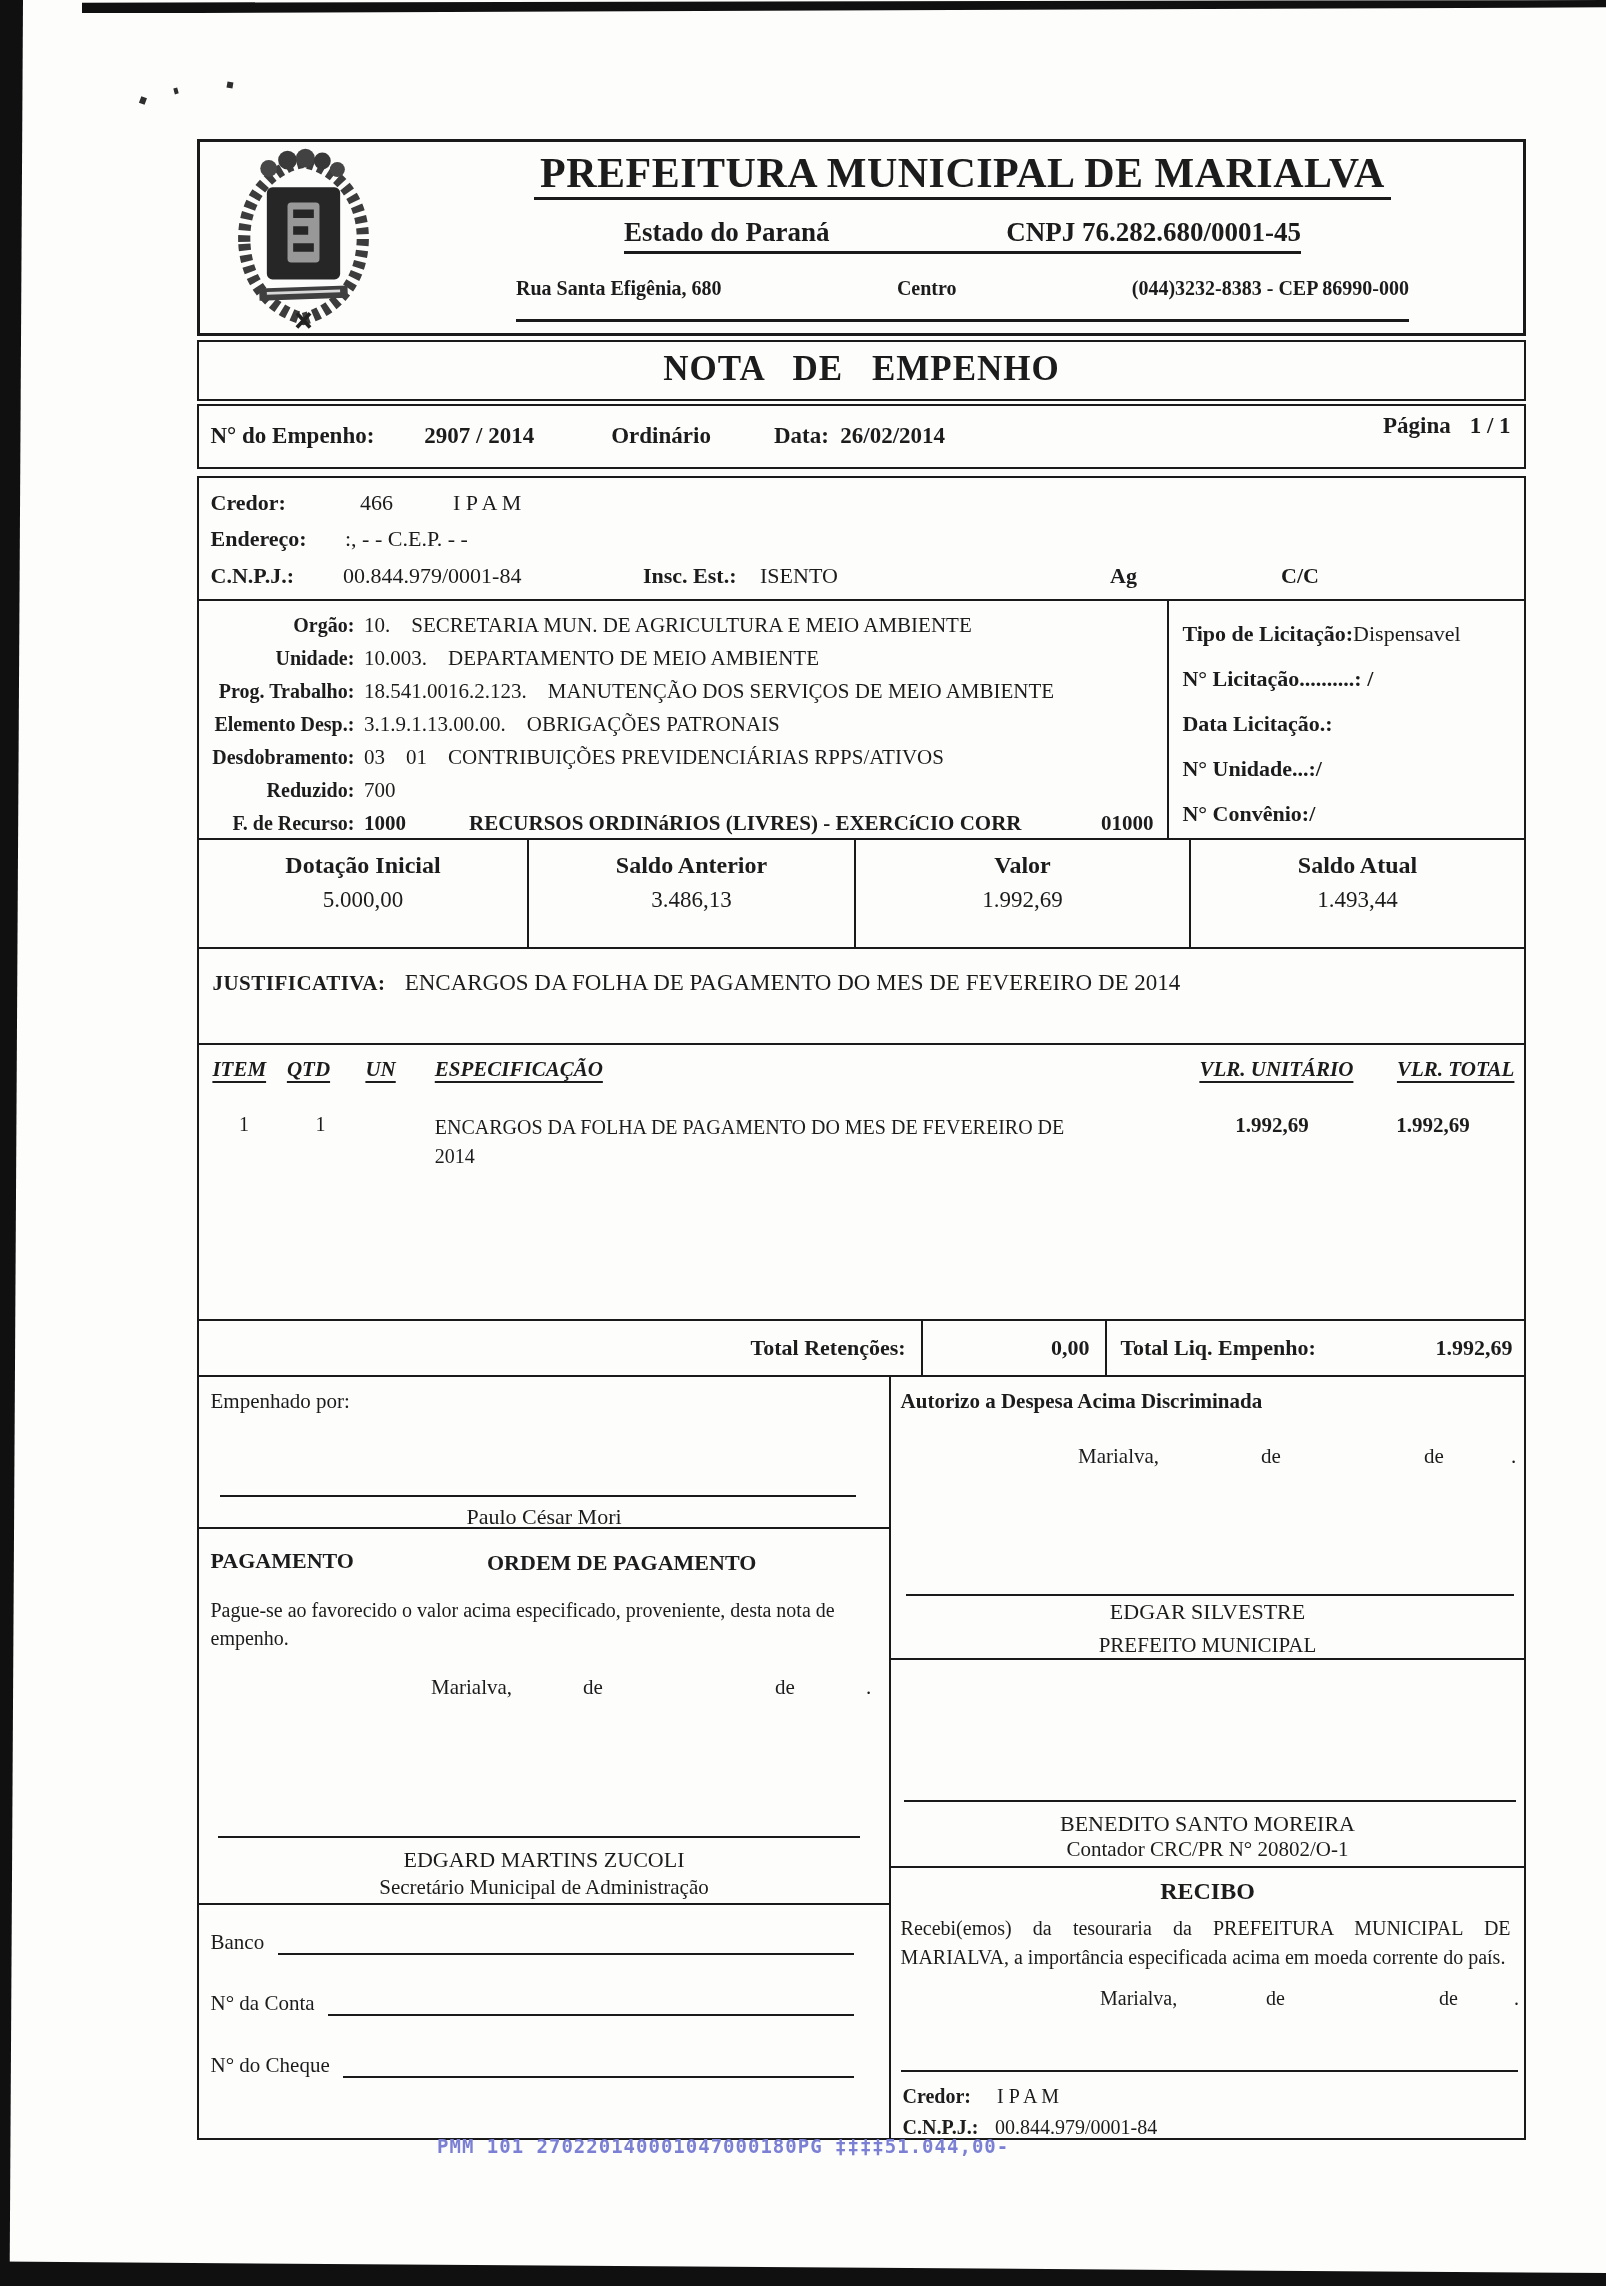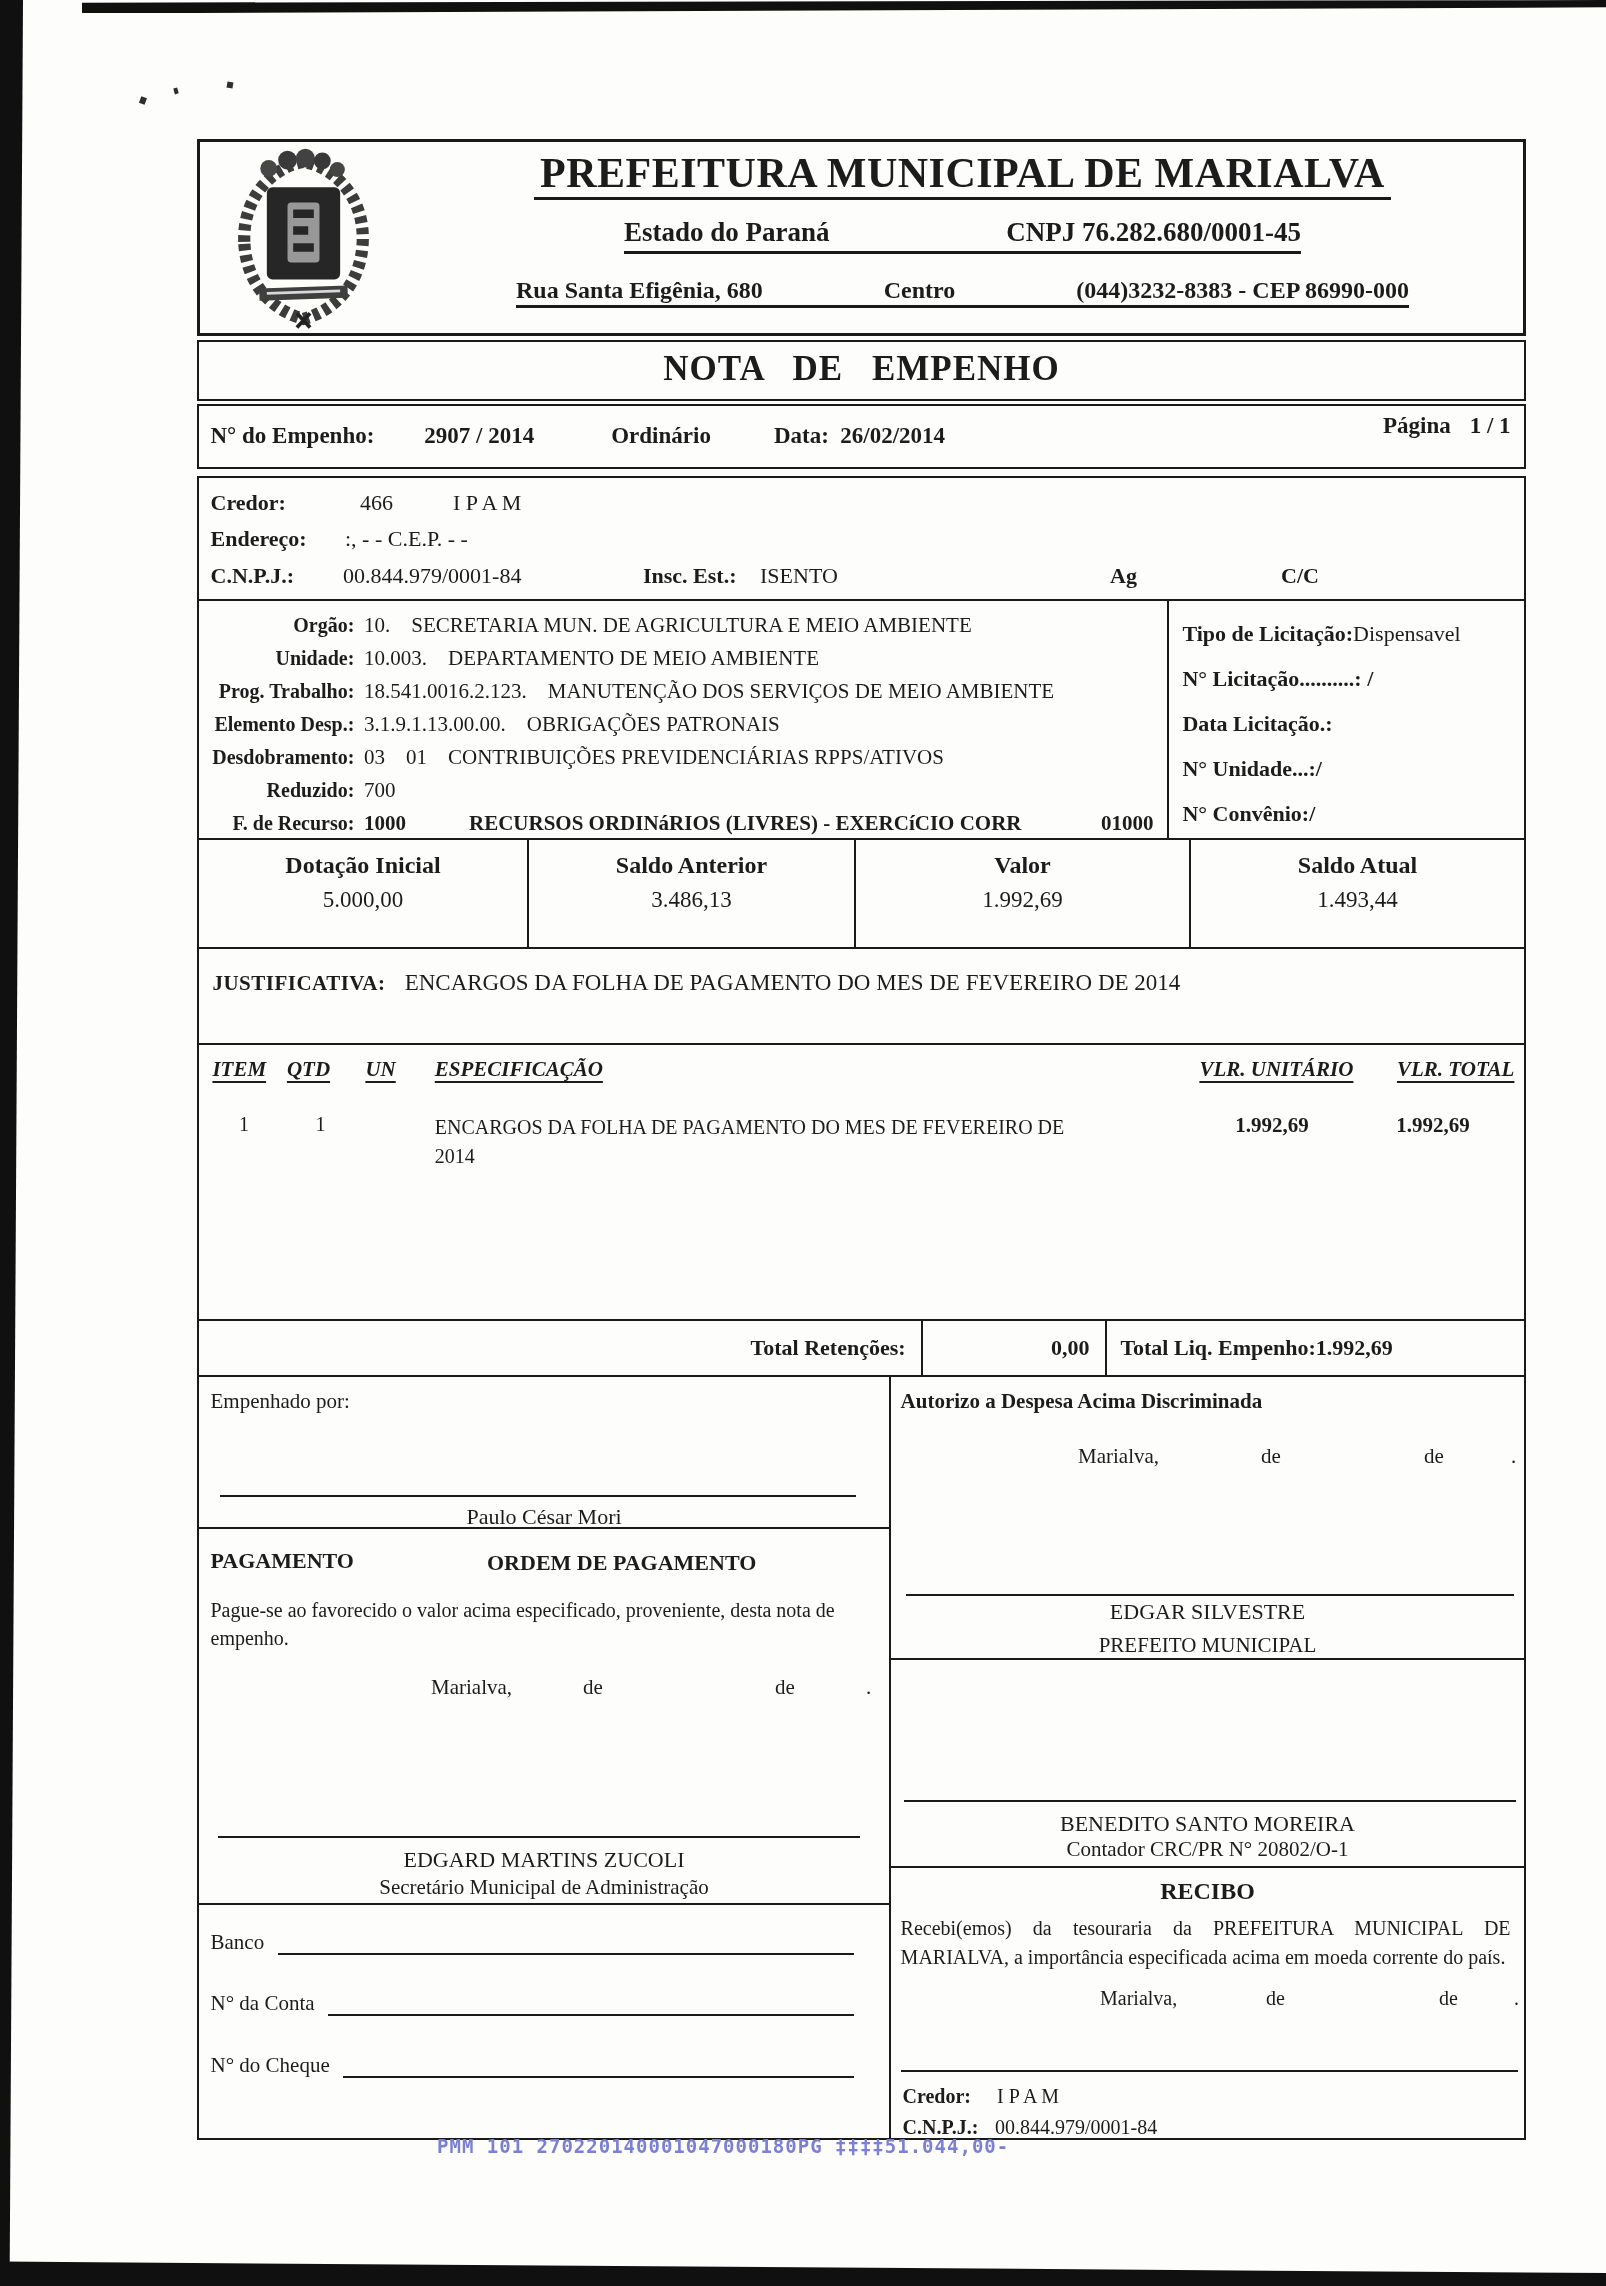--- a/index.html
+++ b/index.html
@@ -26,21 +26,21 @@
 
   
   .header-box { height:197px; border-width:3.8px; display:flex; position:relative; }
   .logo-wrap { width:202px; padding:3.8px 0 0 11.5px; }
   .head-text { flex:1; padding-top:9.6px; text-align:center; }
   .h-title { display:inline-block; font-size:42px; font-weight:bold; line-height:1.04;
     border-bottom:3.8px solid #1a1a1a; padding:0 5.8px 1.9px; letter-spacing:0.5px; }
   .h-line2 { width:677px; margin:17.3px auto 0; display:flex; justify-content:space-between;
     border-bottom:3.8px solid #1a1a1a; padding-bottom:2.9px; font-size:27px; font-weight:bold; }
   .h-line3 { width:893px; margin:23px auto 0; display:flex; justify-content:space-between;
-    border-bottom:3.8px solid #1a1a1a; padding-bottom:1px; font-size:24px; font-weight:bold; white-space:nowrap; }
+    border-bottom:3.8px solid #1a1a1a; padding-bottom:19px; font-size:20px; font-weight:bold; white-space:nowrap; }
 
   .nota-box { margin-top:3.8px; height:61px; text-align:center; font-weight:bold;
     font-size:35px; line-height:54px; word-spacing:19px; letter-spacing:1px; }
 
   .num-box { margin-top:2.9px; height:65px; display:flex; align-items:center;
     font-size:23px; font-weight:bold; }
   .nb-label { margin-left:11.5px; }
   .nb-number { margin-left:50px; }
   .nb-kind { margin-left:77px; }
   .nb-date { margin-left:63px; }
@@ -95,21 +95,21 @@
   .items-head .col-unit, .items-head .col-total { text-align:right; }
   .items-row { margin-top:31px; font-size:20px; }
   .items-row .col-item, .items-row .col-qtd { text-align:center; }
   .items-row .col-spec { max-width:672px; line-height:29px; }
   .items-row .col-unit, .items-row .col-total { font-weight:bold; font-size:21px; }
 
   
   .sec-totals { height:56px; display:flex; font-size:22px; font-weight:bold;padding-left:32px; }
   .tot-c1 { width:692px; border-right:2.9px solid #1a1a1a; display:flex; align-items:center; justify-content:flex-end; padding-right:15.4px; }
   .tot-c2 { width:184px; border-right:2.9px solid #1a1a1a; display:flex; align-items:center; justify-content:flex-end; padding-right:15.4px; }
-  .tot-c3 { flex:1; display:flex; align-items:center; padding:0 11.5px 0 13.4px; }
+  .tot-c3 { flex:1; display:flex; align-items:center; justify-content:space-between; padding:0 11.5px 0 13.4px; }
 
   
   .sec-lower { display:flex; height:761px; border-bottom:none; }
   .low-left { width:692px; border-right:2.9px solid #1a1a1a; }
   .low-right { flex:1; }
   .lbox { position:relative; border-bottom:2.9px solid #1a1a1a; font-size:21px; }
   .box-a { height:152px; }
   .box-b { height:376px; }
   .box-c { height:221px; border-bottom:none; }
   .box-d { height:283px; }

